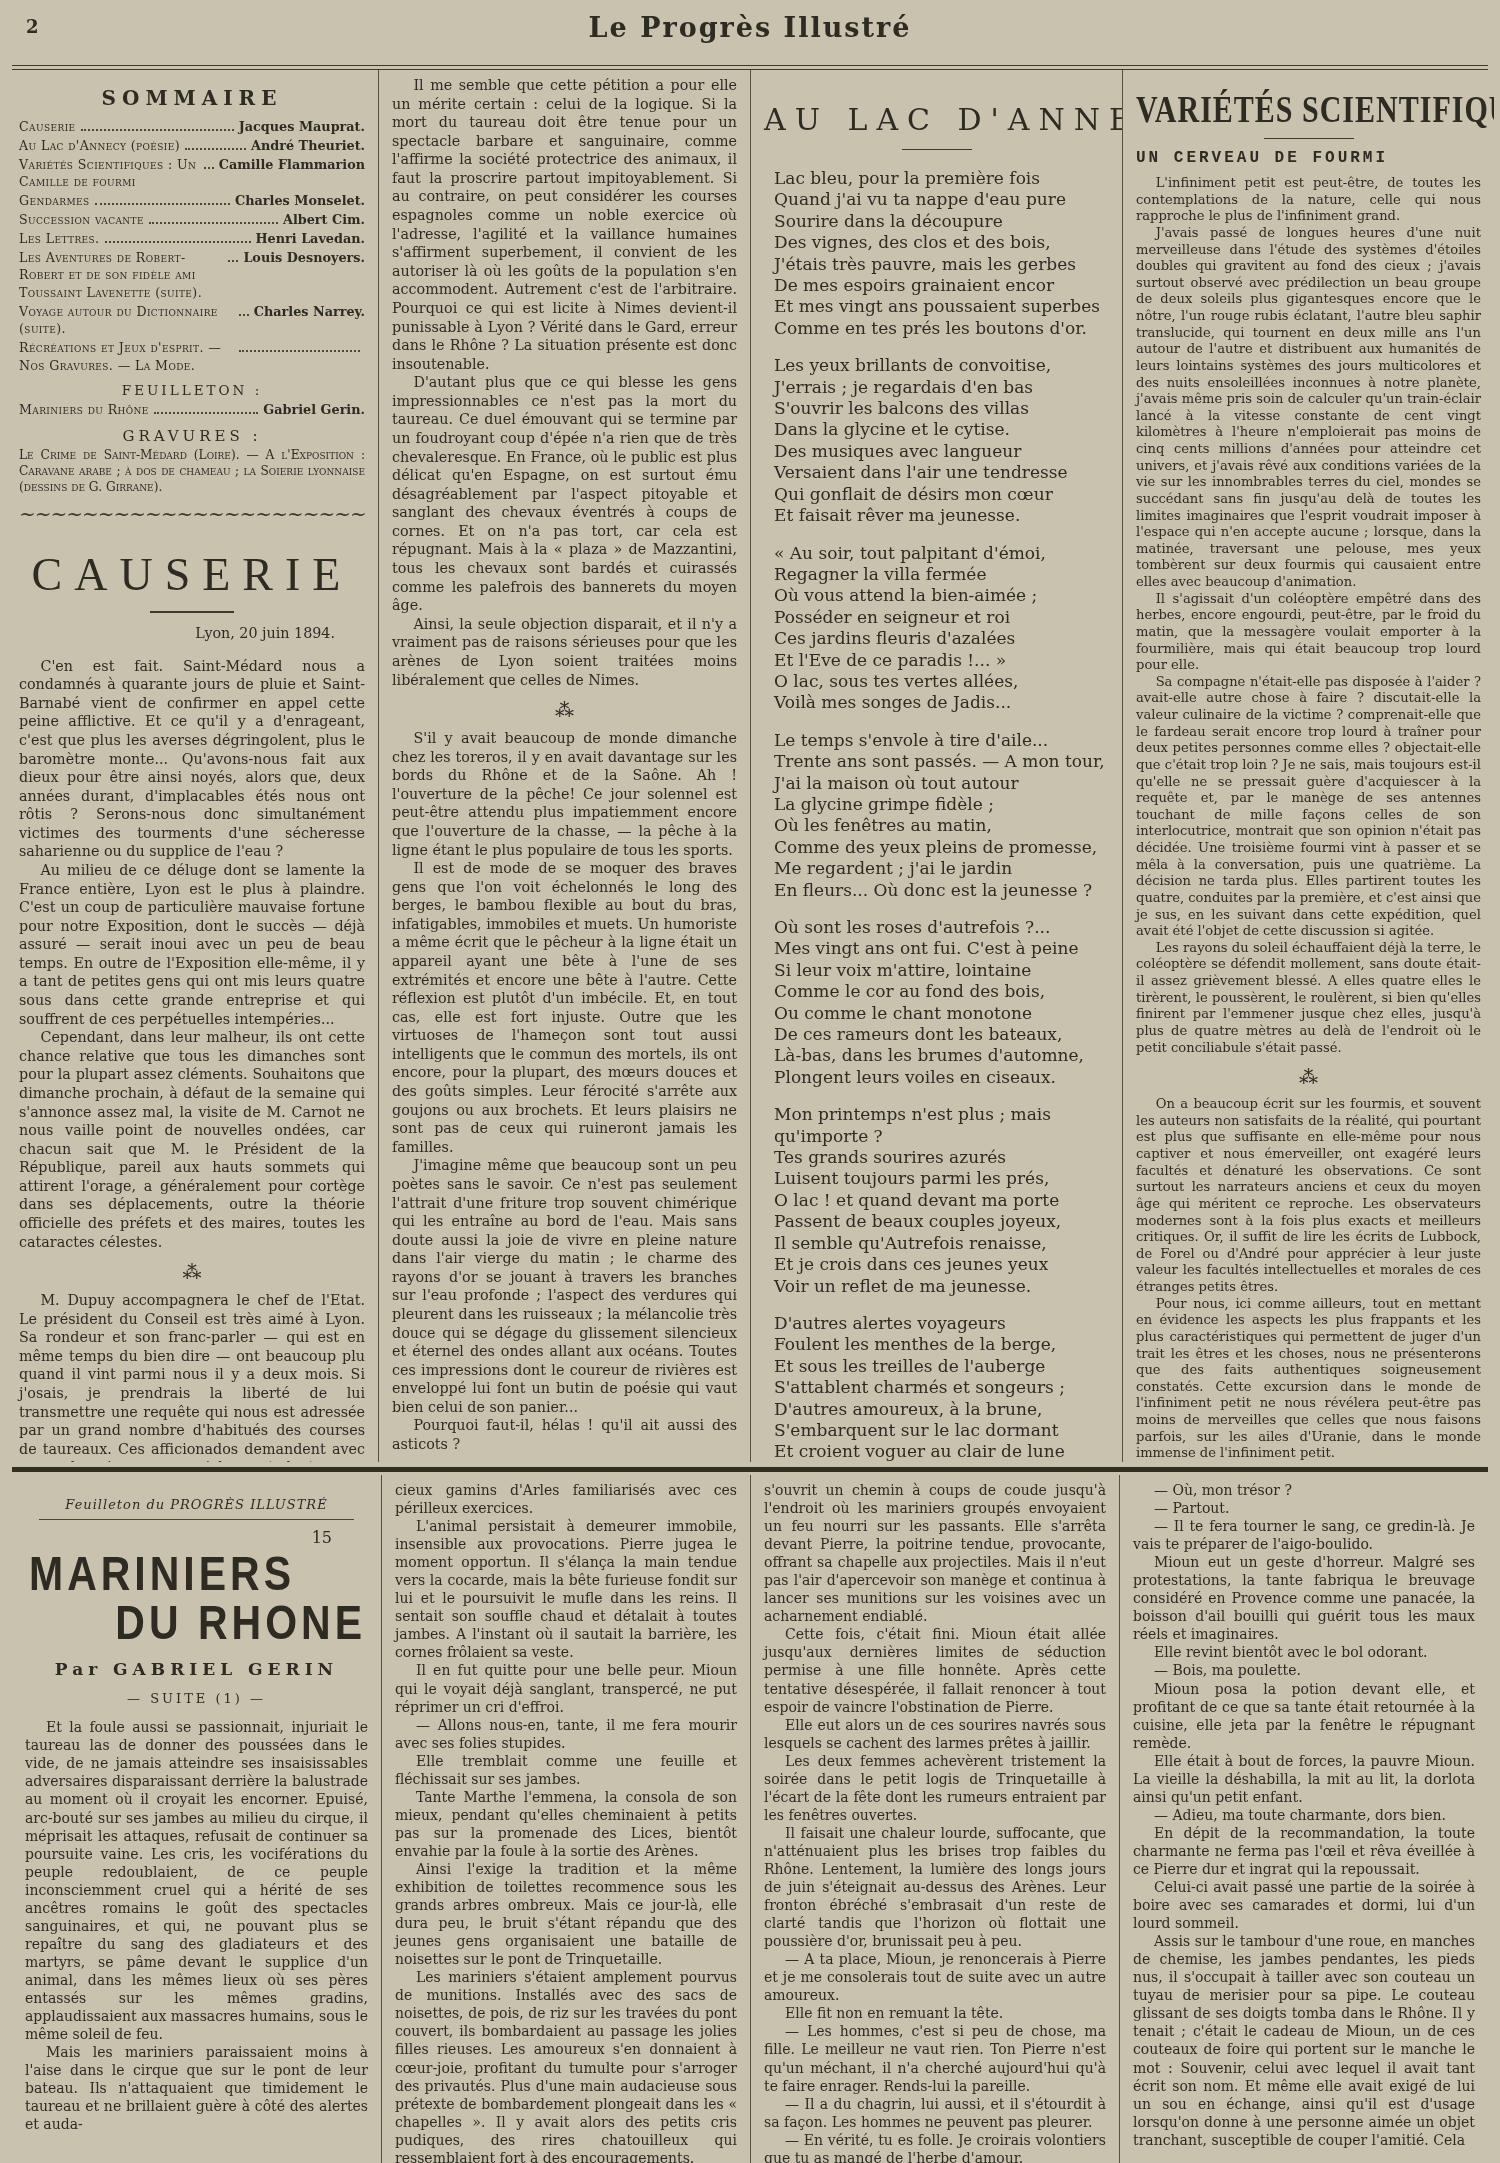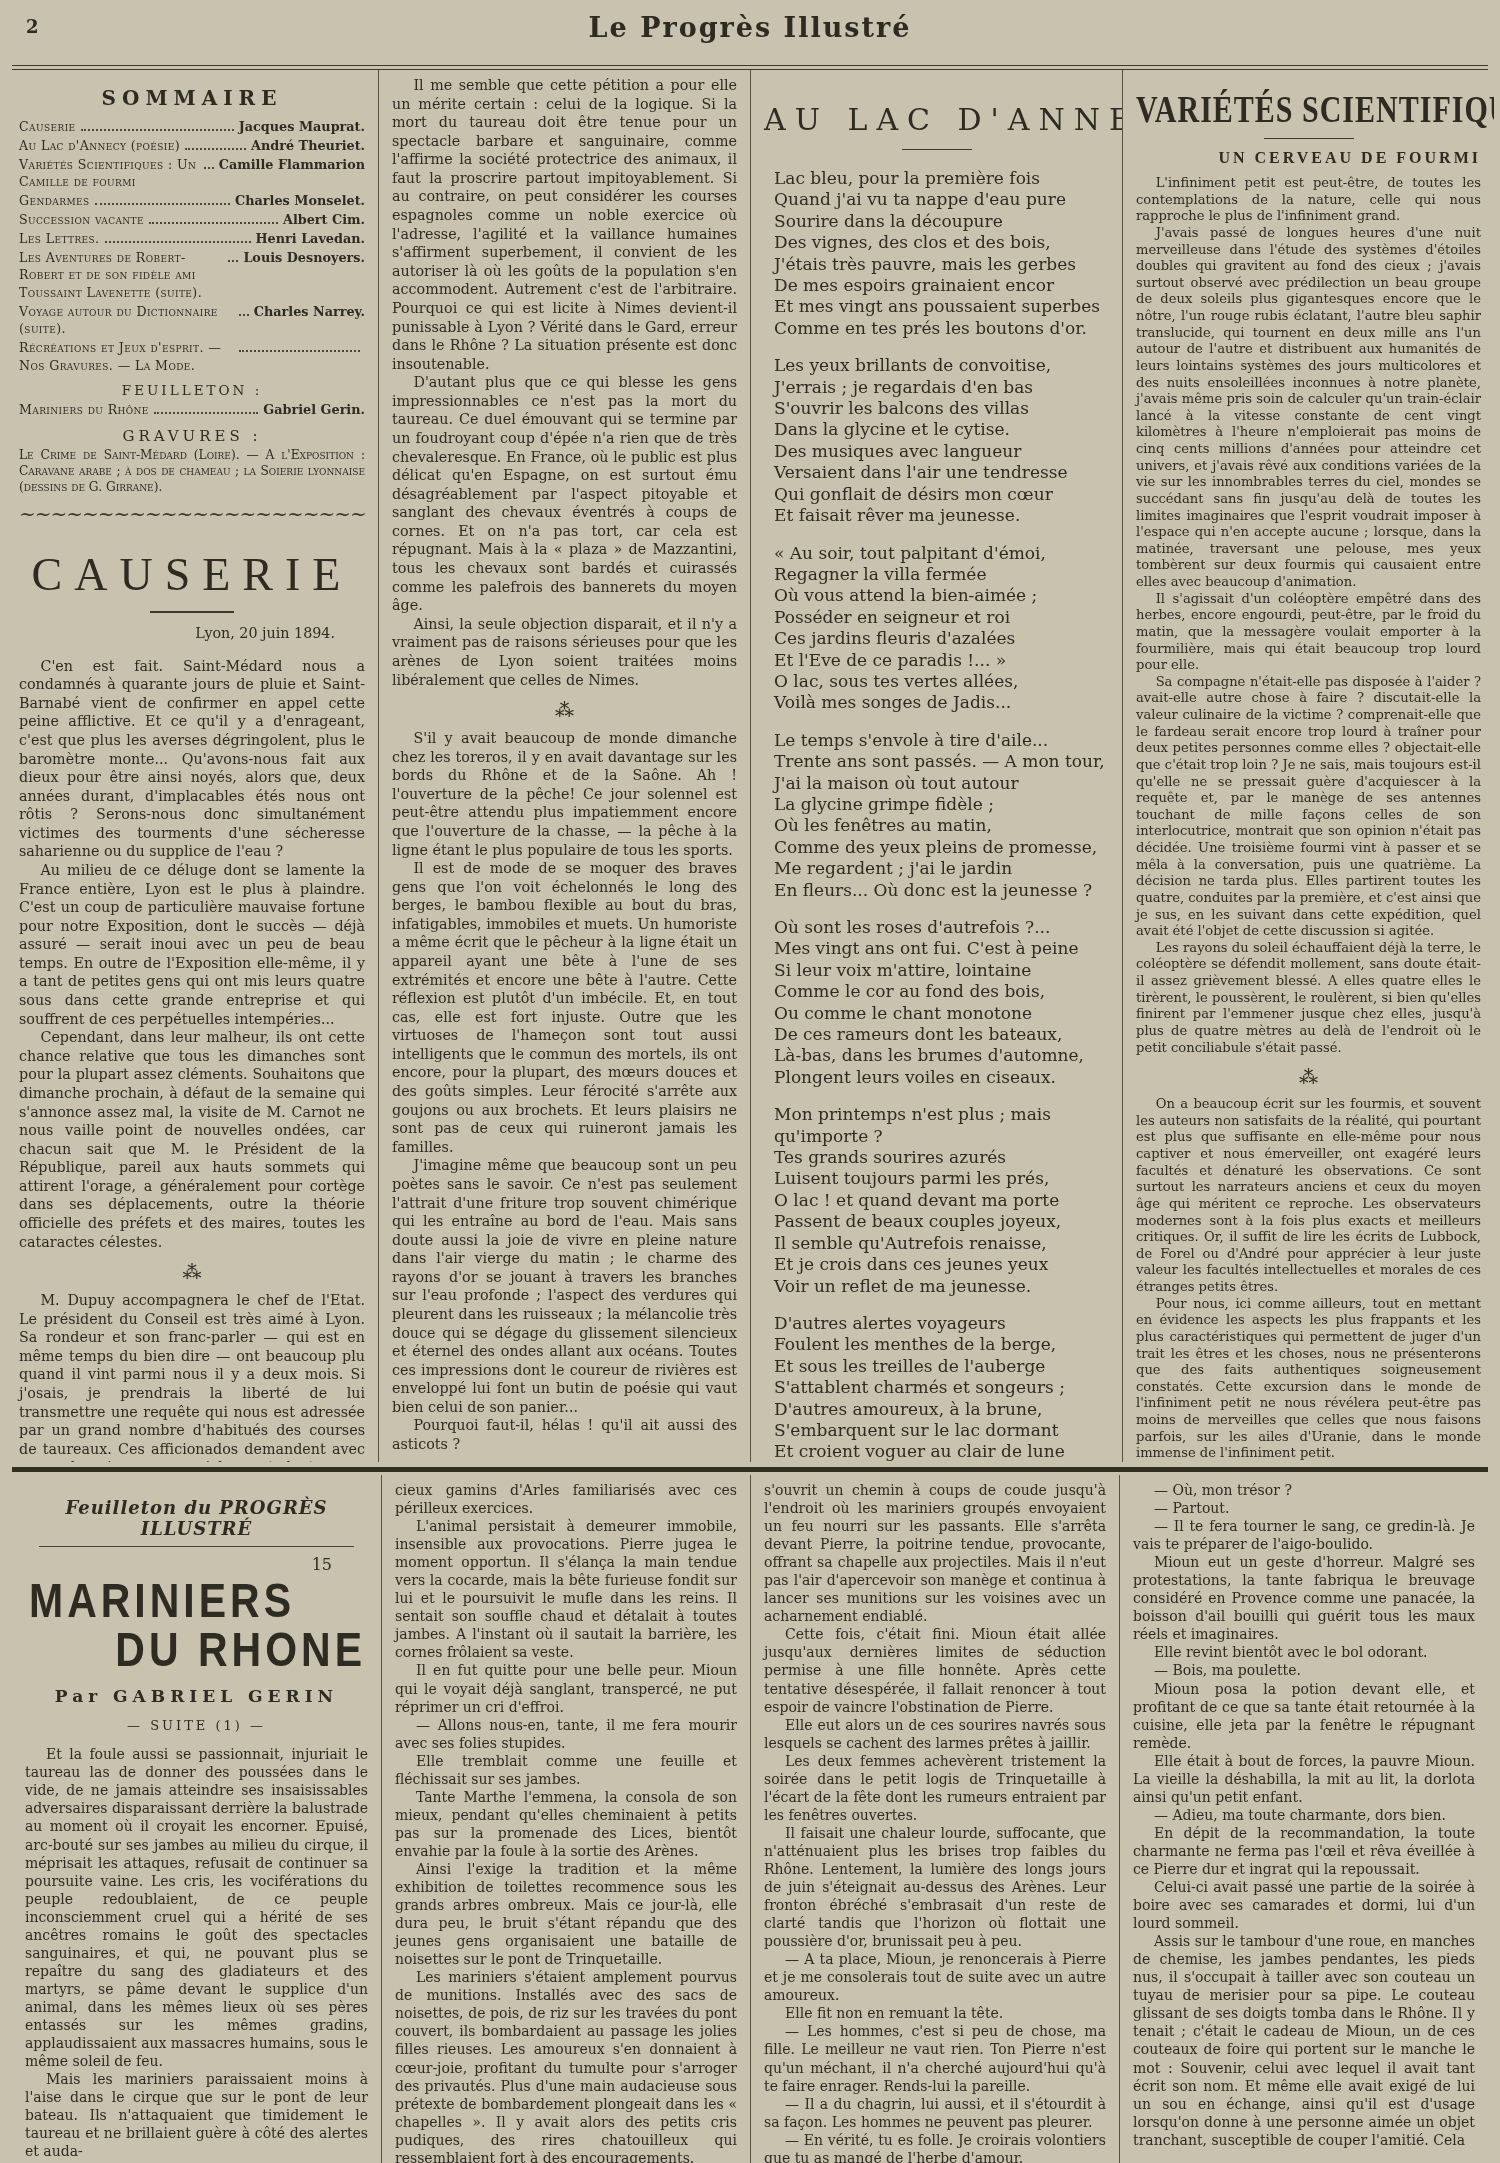--- a/index.html
+++ b/index.html
@@ -43,25 +43,25 @@
   .head-rule{width:84px;border:none;border-top:2px solid #3d392c;margin:10px auto 12px auto;}
   .dateline{text-align:right;font-size:14.3px;margin:0 30px 16px 0;}
   .asterism{text-align:center;font-size:19px;margin:9px 0;}
   
   .poem-title{text-align:center;font-size:30px;letter-spacing:9px;font-weight:400;margin:26px 0 0 0;white-space:nowrap;}
   .poem-rule{width:70px;border:none;border-top:1px solid #3d392c;margin:12px auto 18px auto;}
   .stanza{white-space:pre-line;font-size:17px;line-height:1.26;margin:16px 0 13px 10px;}
   
   .var-title{font-family:"Liberation Serif",serif;text-align:center;font-size:30px;font-weight:bold;letter-spacing:1px;margin:12px 0 0 0;transform:scaleY(1.25);transform-origin:center top;white-space:nowrap;}
   .var-rule{width:90px;border:none;border-top:1px solid #3d392c;margin:16px auto 10px auto;}
-  .var-sub{font-family:Liberation Serif, serif;text-align:right;font-weight:bold;font-size:16px;letter-spacing:3px;margin:0 0 8px 0;}
+  .var-sub{font-family:Liberation Mono, monospace;text-align:left;font-weight:bold;font-size:16px;letter-spacing:3px;margin:0 0 8px 0;}
   
   .thick-rule{height:5px;background:#332f20;margin:5px 12px 3px 12px;}
   
-  .fe-rubric{font-style:italic;text-align:center;font-size:18px;letter-spacing:1px;margin:16px auto 0 auto;padding-bottom:7px;border-bottom:1px solid #4b4634;width:92%;font-weight:bold;}
+  .fe-rubric{font-style:italic;text-align:center;font-size:13px;letter-spacing:1px;margin:16px auto 0 auto;padding-bottom:7px;border-bottom:1px solid #4b4634;width:92%;}
   .fe-num{text-align:right;font-size:16px;margin:8px 36px 0 0;}
   .fe-title1{font-family:"Liberation Sans",sans-serif;font-weight:bold;font-size:41px;letter-spacing:4px;margin:0 0 0 4px;line-height:1.15;transform:scaleY(1.15);transform-origin:left top;}
   .fe-title2{font-family:"Liberation Sans",sans-serif;font-weight:bold;font-size:41px;letter-spacing:4px;text-align:right;margin:2px 2px 0 0;line-height:1.15;transform:scaleY(1.15);transform-origin:right top;}
   .fe-byline{text-align:center;font-weight:bold;font-size:17px;letter-spacing:5px;margin:16px 0 0 0;}
   .fe-suite{text-align:center;font-size:13px;letter-spacing:3px;font-variant:small-caps;margin:12px 0 12px 0;}
 </style>
 </head>
 <body>
 
 <div class="paper">

